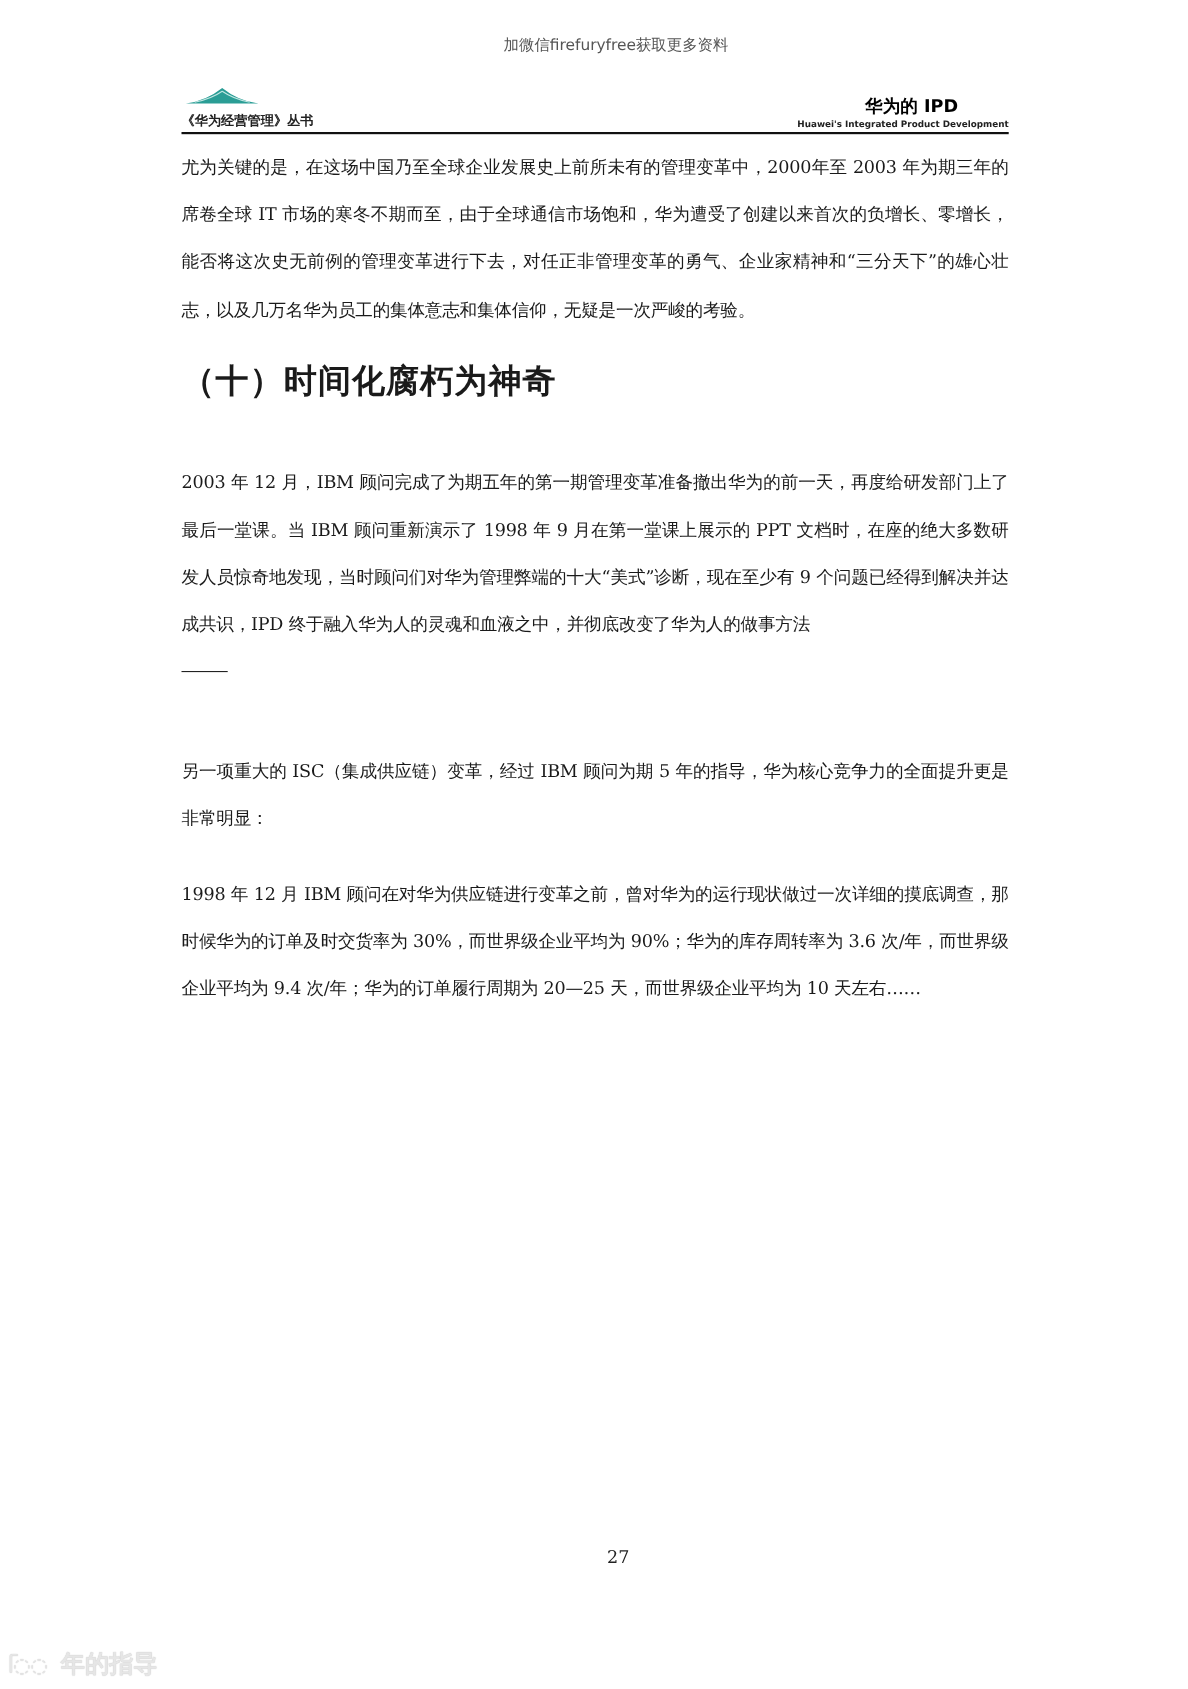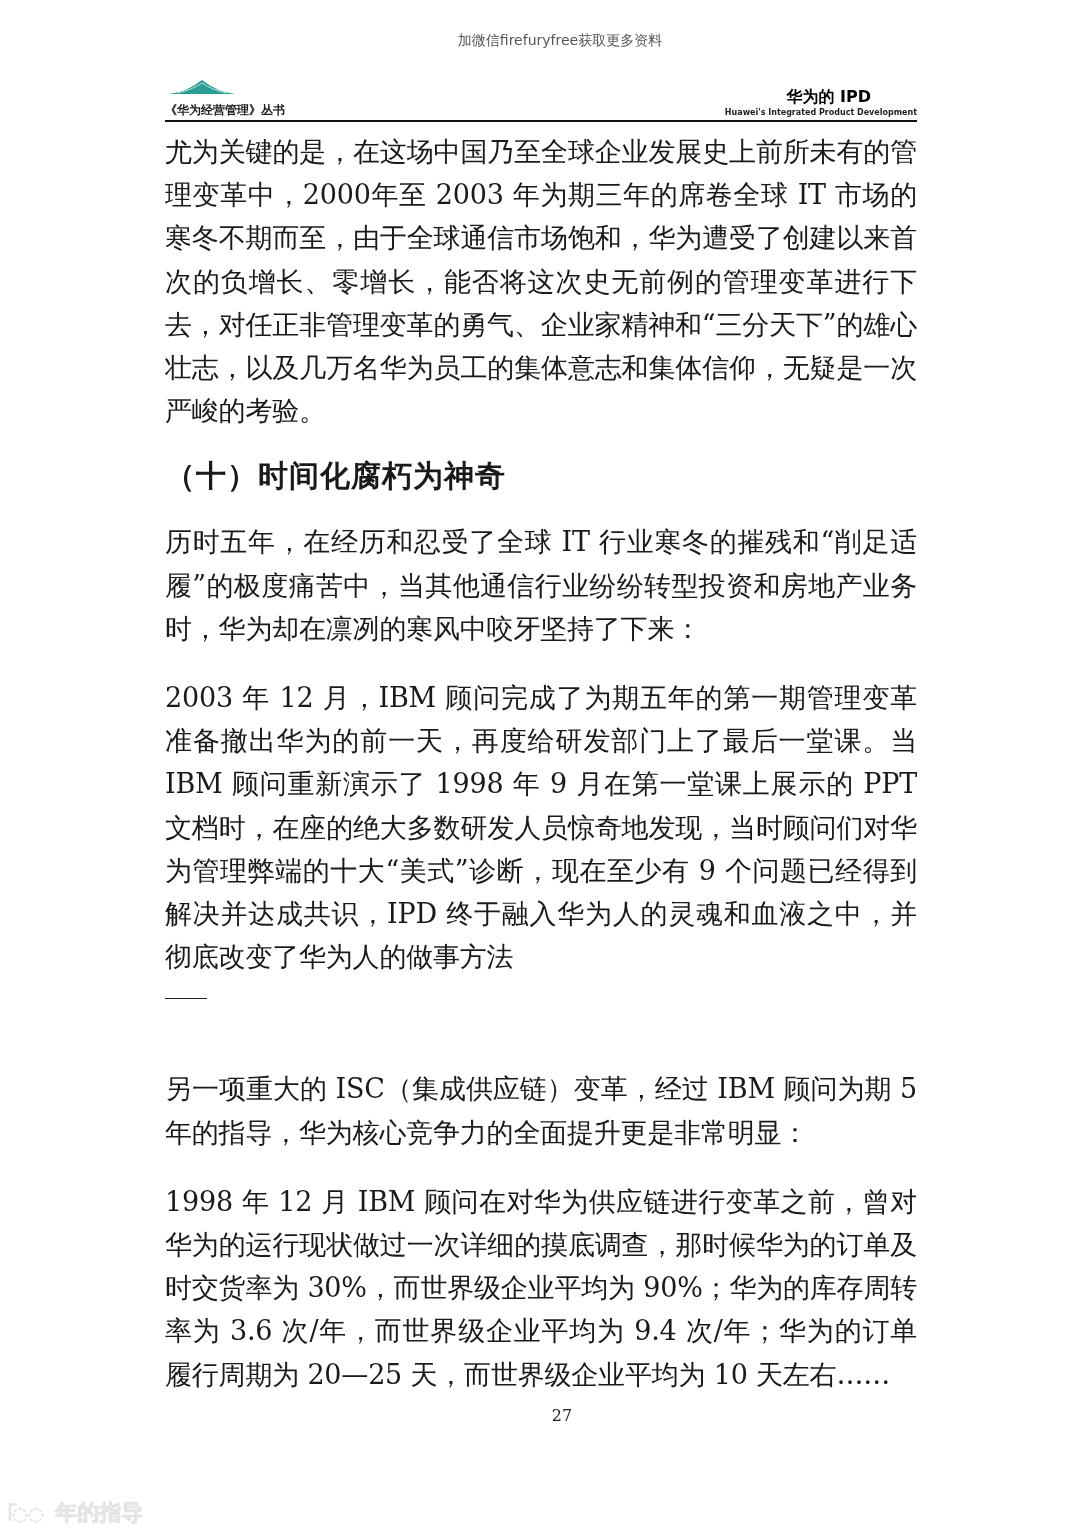--- a/index.html
+++ b/index.html
@@ -10,21 +10,21 @@
   .header { position: absolute; top: 78px; left: 165px; width: 752px; height: 44px; }
   .logo { position: absolute; left: 2px; top: 0; width: 70px; height: 18px; }
   .series-title { position: absolute; left: 0; top: 24px; font-size: 12px; font-weight: bold;
          font-family: "DejaVu Sans", sans-serif; color: #222; }
   .book-title { position: absolute; right: 46px; top: 9px; font-size: 16px; font-weight: bold;
          color: #000000; font-family: "DejaVu Sans", sans-serif; }
   .book-subtitle { position: absolute; right: 0; top: 30px; font-size: 8px; font-weight: bold;
          color: #222; font-family: "DejaVu Sans", sans-serif; }
   .header-rule { position: absolute; left: 0; top: 42px; width: 752px; height: 2px; background: #111; }
   .content { position: absolute; top: 130px; left: 165px; width: 752px; }
-  .para { margin: 0; font-size: 27px; line-height: 43.2px; text-align: justify;
+  .para { margin: 0; font-size: 16px; line-height: 43.2px; text-align: justify;
           text-align-last: left; letter-spacing: -0.2px; }
   .heading { margin: 0; font-family: "DejaVu Sans", sans-serif; font-weight: bold;
           font-size: 30px; line-height: 40px; margin-top: 24px; margin-bottom: 24px; letter-spacing: 1px; }
   .gap { height: 26px; }
   .dash-line { display: block; width: 42px; height: 1px; background: #222; margin-top: 20px; margin-bottom: 42px; }
   .page-number { position: absolute; top: 1406px; left: 0; width: 1080px; text-align: center;
           font-size: 16px; color: #222; margin-left: 22px; }
   .watermark-bottom { position: absolute; left: 8px; top: 1498px; font-size: 22px; color: #e6e6e6;
           font-family: "DejaVu Sans", sans-serif; font-weight: bold;
           text-shadow: 0 0 1px #bbb; }
@@ -42,21 +42,20 @@
   </svg>
   <div class="series-title">《华为经营管理》丛书</div>
   <div class="book-title">华为的 IPD</div>
   <div class="book-subtitle">Huawei's Integrated Product Development</div>
   <div class="header-rule"></div>
 </div>
 
 <div class="content">
   <p class="para">尤为关键的是，在这场中国乃至全球企业发展史上前所未有的管理变革中，2000年至 2003 年为期三年的席卷全球 IT 市场的寒冬不期而至，由于全球通信市场饱和，华为遭受了创建以来首次的负增长、零增长，能否将这次史无前例的管理变革进行下去，对任正非管理变革的勇气、企业家精神和“三分天下”的雄心壮志，以及几万名华为员工的集体意志和集体信仰，无疑是一次严峻的考验。</p>
   <h2 class="heading">（十）时间化腐朽为神奇</h2>
-  <p class="para">历时五年，在经历和忍受了全球 IT 行业寒冬的摧残和“削足适履”的极度痛苦中，当其他通信行业纷纷转型投资和房地产业务时，华为却在凛冽的寒风中咬牙坚持了下来：</p>
   <div class="gap"></div>
   <p class="para">2003 年 12 月，IBM 顾问完成了为期五年的第一期管理变革准备撤出华为的前一天，再度给研发部门上了最后一堂课。当 IBM 顾问重新演示了 1998 年 9 月在第一堂课上展示的 PPT 文档时，在座的绝大多数研发人员惊奇地发现，当时顾问们对华为管理弊端的十大“美式”诊断，现在至少有 9 个问题已经得到解决并达成共识，IPD 终于融入华为人的灵魂和血液之中，并彻底改变了华为人的做事方法</p>
   <span class="dash-line"></span>
   <div class="gap"></div>
   <p class="para">另一项重大的 ISC（集成供应链）变革，经过 IBM 顾问为期 5 年的指导，华为核心竞争力的全面提升更是非常明显：</p>
   <div class="gap"></div>
   <p class="para">1998 年 12 月 IBM 顾问在对华为供应链进行变革之前，曾对华为的运行现状做过一次详细的摸底调查，那时候华为的订单及时交货率为 30%，而世界级企业平均为 90%；华为的库存周转率为 3.6 次/年，而世界级企业平均为 9.4 次/年；华为的订单履行周期为 20—25 天，而世界级企业平均为 10 天左右……</p>
 </div>
 
 <div class="page-number">27</div>

